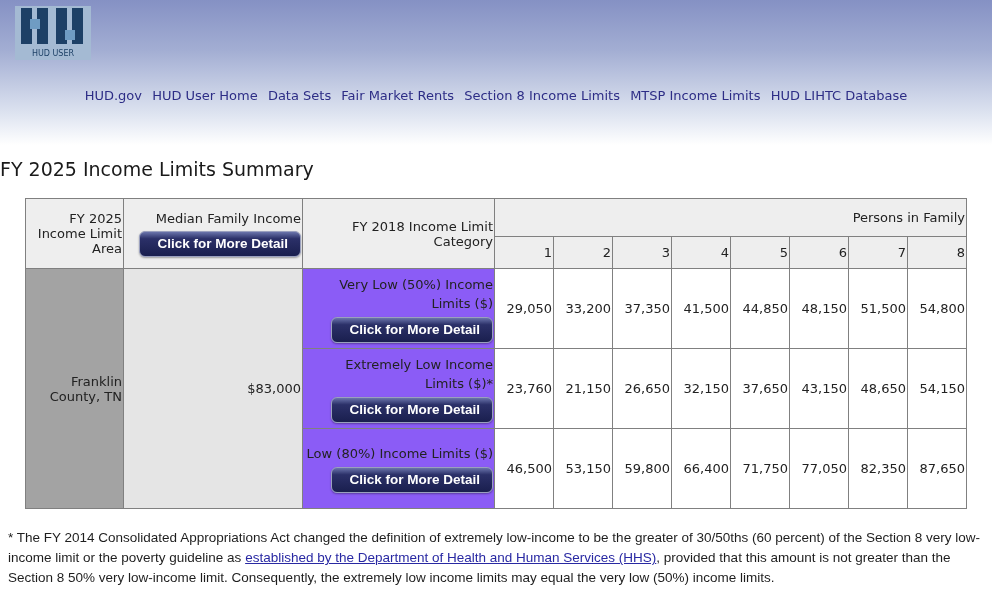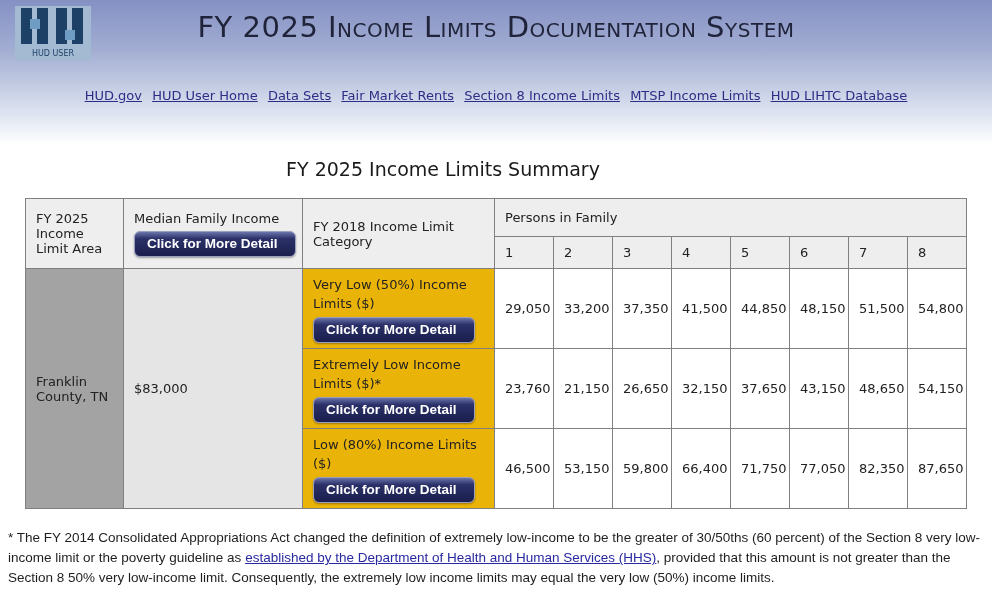--- a/index.html
+++ b/index.html
@@ -17,45 +17,45 @@
   .app-title {
     position:absolute; left:0; top:10px; width:992px; text-align:center;
     font-size:29px; font-variant:small-caps; letter-spacing:0.5px;
     color:#20243a; font-weight:500;
   }
   .navbar {
     position:absolute; left:0; top:88px; width:992px; text-align:center;
     font-size:13px;
   }
   .navbar a {
-    color:#2d2d86; text-decoration:underline; margin:4px 3px; cursor:pointer;
+    color:#2d2d86; margin:4px 3px; cursor:pointer;
   }
   
   .summary-title {
-    position:absolute; left:0; top:158px; width:886px; text-align:center;
+    position:absolute; left:0; top:158px; width:886px; 
     font-size:19px; color:#1a1a1a;
   }
   
   table.limits {
     position:absolute; left:25px; top:198px; width:940px;
     border-collapse:collapse; table-layout:fixed;
     font-size:13px; color:#222;
   }
   table.limits th, table.limits td {
-    border:1px solid #808080; text-align:left; vertical-align:middle;
-    padding:3px 10px; font-weight:normal;
+    border:1px solid #808080; text-align:right; vertical-align:middle;
+    padding:3px 1px; font-weight:normal;
   }
   table.limits th { background:#eeeeee; }
   .h-tall { height:38px; }
   .h-num  { height:32px; }
   .row-data { height:80px; }
   .bold { font-weight:bold; }
   .area-cell { font-weight:bold; background:#a3a3a3; }
   .mfi-cell { background:#e5e5e5; }
-  .cat-cell { background:#eab308; padding:6px 4px 8px 4px; }
+  .cat-cell { background:#8b5cf6; padding:6px 4px 8px 4px; }
   .cat-label { display:block; line-height:19px; margin-bottom:4px; }
   .detail-btn {
     display:inline-block; min-width:162px; padding:4px 12px 5px 12px;
     background:linear-gradient(180deg,#6a74ab 0%, #2b3068 28%, #1a1f4e 100%);
     border:1px solid #9aa0be; border-radius:6px;
     color:#ffffff; font-weight:bold; font-size:13.5px;
     font-family:"Liberation Sans", sans-serif; cursor:pointer;
     box-shadow:0 1px 2px rgba(0,0,0,0.35);
   }
   .mfi-btn-wrap { margin-top:5px; }
@@ -78,21 +78,20 @@
         <rect x="0" y="0" width="76" height="54" fill="#a4bad3"></rect>
         <rect x="6" y="2" width="11" height="36" fill="#1d4066"></rect>
         <rect x="22" y="2" width="11" height="36" fill="#1d4066"></rect>
         <rect x="41" y="2" width="11" height="36" fill="#1d4066"></rect>
         <rect x="57" y="2" width="11" height="36" fill="#1d4066"></rect>
         <rect x="15" y="13" width="10" height="10" fill="#6f9cc3"></rect>
         <rect x="50" y="24" width="10" height="10" fill="#6f9cc3"></rect>
         <text x="38" y="50" text-anchor="middle" font-family="DejaVu Sans, sans-serif" font-size="8" fill="#1d4066">HUD USER</text>
       </svg>
     </div>
-    <div class="app-title">FY 2025 Income Limits Documentation System</div>
     <div class="navbar">
       <a>HUD.gov</a>
       <a>HUD User Home</a>
       <a>Data Sets</a>
       <a>Fair Market Rents</a>
       <a>Section 8 Income Limits</a>
       <a>MTSP Income Limits</a>
       <a>HUD LIHTC Database</a>
     </div>
   </div>

